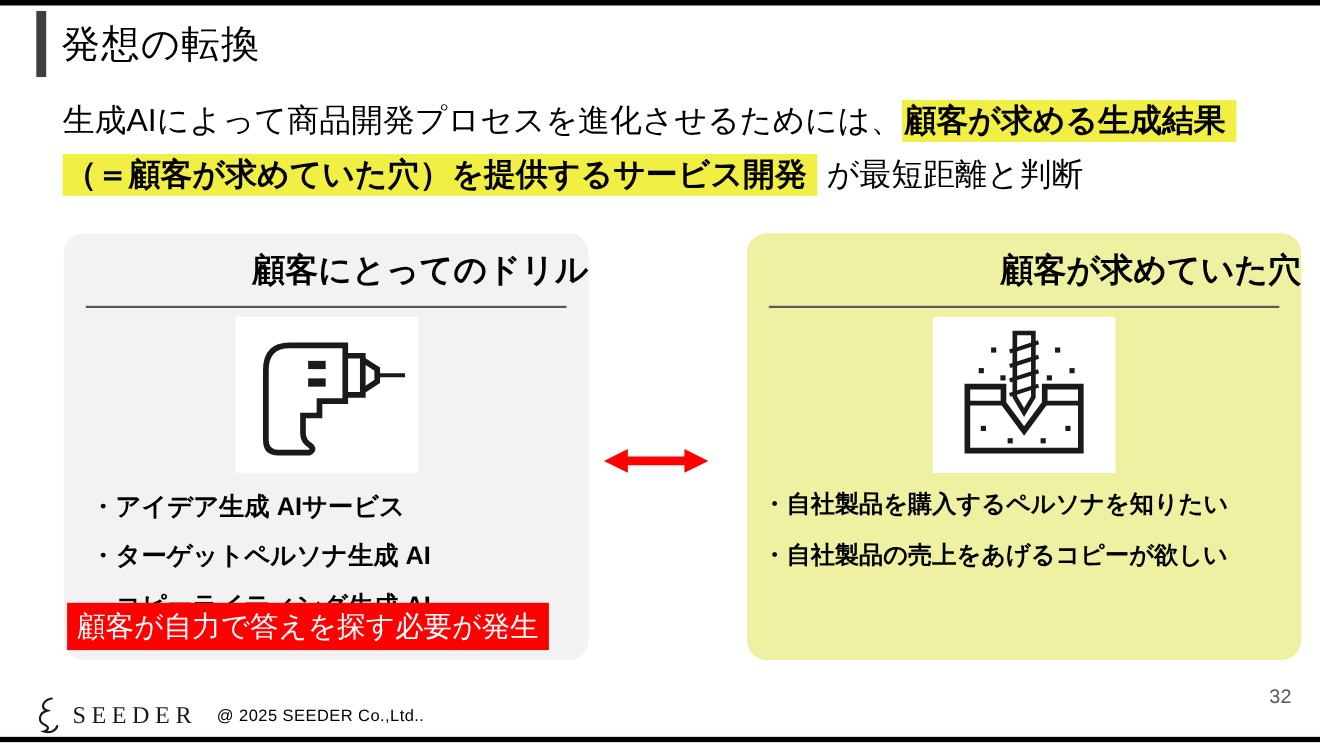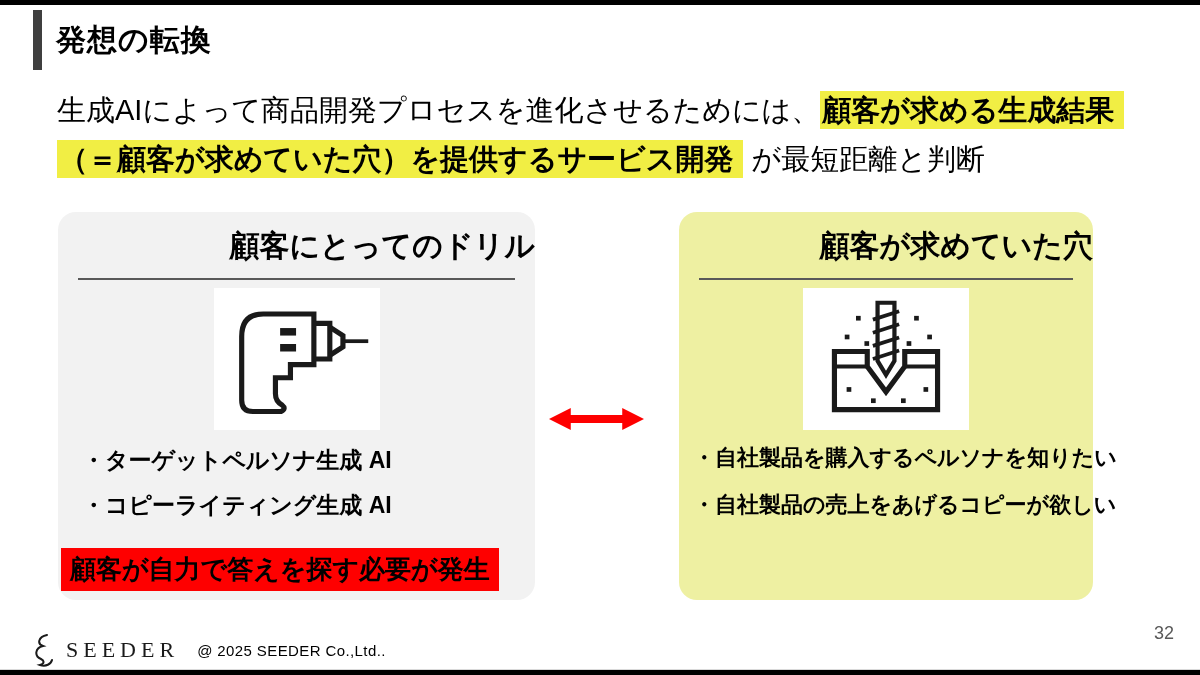--- a/index.html
+++ b/index.html
@@ -6,40 +6,40 @@
   .slide{
     position:relative;width:1200px;height:675px;background:#ffffff;overflow:hidden;
     font-family:"Liberation Sans","DejaVu Sans",sans-serif;color:#000;
   }
   .top-bar{position:absolute;top:0;left:0;right:0;height:5px;background:#000;}
   .bottom-bar{position:absolute;bottom:0;left:0;right:0;height:5px;background:#000;}
   .footer-rule{position:absolute;left:0;right:0;bottom:5px;border-top:1px solid #d9d9d9;}
 
   .title-row{position:absolute;left:33px;top:10px;display:flex;align-items:center;}
   .title-accent{width:9px;height:60px;background:#3f3f3f;margin-right:14px;}
-  .slide-title{margin:0;font-size:30px;font-weight:bold;letter-spacing:1px;}
+  .slide-title{margin:0;font-size:35px;font-weight:normal;letter-spacing:1px;}
 
   .lead{position:absolute;left:57px;top:86px;width:1130px;margin:0;
         font-size:29px;line-height:49px;font-weight:500;}
   .hl{background:#f1ee44;font-weight:bold;padding:3px 10px 3px 2px;margin-top:11px;}
 
   .box{position:absolute;top:212px;height:388px;border-radius:18px;box-sizing:border-box;}
   .box-left{left:58px;width:477px;background:#f2f2f2;}
-  .box-right{left:679px;width:414px;background:#eef0a2;}
+  .box-right{left:679px;width:504px;background:#eef0a2;}
   .box-title{margin:16px 0 0;text-align:right;font-size:30px;line-height:36px;font-weight:bold;}
   .box-divider{margin:14px 20px 0;border-top:2px solid #595959;}
   .icon-panel{width:166px;height:142px;background:#ffffff;margin:8px auto 0;
               display:flex;align-items:center;justify-content:center;}
   .bullets{list-style:none;margin:0;font-weight:bold;font-size:23px;}
   .bullets li{line-height:24px;white-space:nowrap;}
   .box-left .bullets{padding:18px 0 0 24px;}
   .box-left .bullets li{margin-bottom:21px;}
   .box-right .bullets{padding:16px 0 0 14px;font-size:22px;}
   .box-right .bullets li{margin-bottom:23px;}
-  .tagline{position:absolute;bottom:9px;background:#fe0000;color:#000000;font-weight:bold;
+  .tagline{position:absolute;bottom:9px;background:#fe0000;color:#ffffff;font-weight:normal;
            font-size:26px;padding:4px 9px;white-space:nowrap;}
   .tagline-left{left:3px;}
   .tagline-right{left:50%;transform:translateX(-50%);}
 
   .arrow{position:absolute;left:549px;top:406px;}
   .arrow polygon{fill:#fe0000;}
 
   .oline{fill:none;stroke:#1a1a1a;stroke-width:5.5;}
   .oline-thin{fill:none;stroke:#1a1a1a;stroke-width:4.5;}
   .thread{stroke:#1a1a1a;stroke-width:4;}
@@ -72,20 +72,21 @@
       <svg width="150" height="124" viewBox="0 0 160 132">
         <path class="oline" d="M44,18 H98 V72 H73 V86 H57 V103 Q57,111 64,115 Q69,119 63,122 H33 Q21,122 21,110 V42 Q21,18 44,18 Z"></path>
         <rect class="dot" x="62" y="33" width="17" height="8"></rect>
         <rect class="dot" x="62" y="50" width="17" height="8"></rect>
         <path class="oline" d="M98,28 H115 V66 H98"></path>
         <path class="oline" d="M115,32 L129,41 V53 L115,62"></path>
         <line class="thread" x1="129" y1="47" x2="156" y2="47" stroke-width="6"></line>
       </svg>
     </div>
     <ul class="bullets">
+      <li>・アイデア生成 AIサービス</li>
       <li>・ターゲットペルソナ生成  AI</li>
       <li>・コピーライティング生成  AI</li>
     </ul>
     <div class="tagline tagline-left">顧客が自力で答えを探す必要が発生</div>
   </section>
 
   <div class="arrow">
     <svg width="95" height="26" viewBox="0 0 96 26">
       <polygon points="0,13 22,2 22,9 74,9 74,2 96,13 74,24 74,17 22,17 22,24"></polygon>
     </svg>

